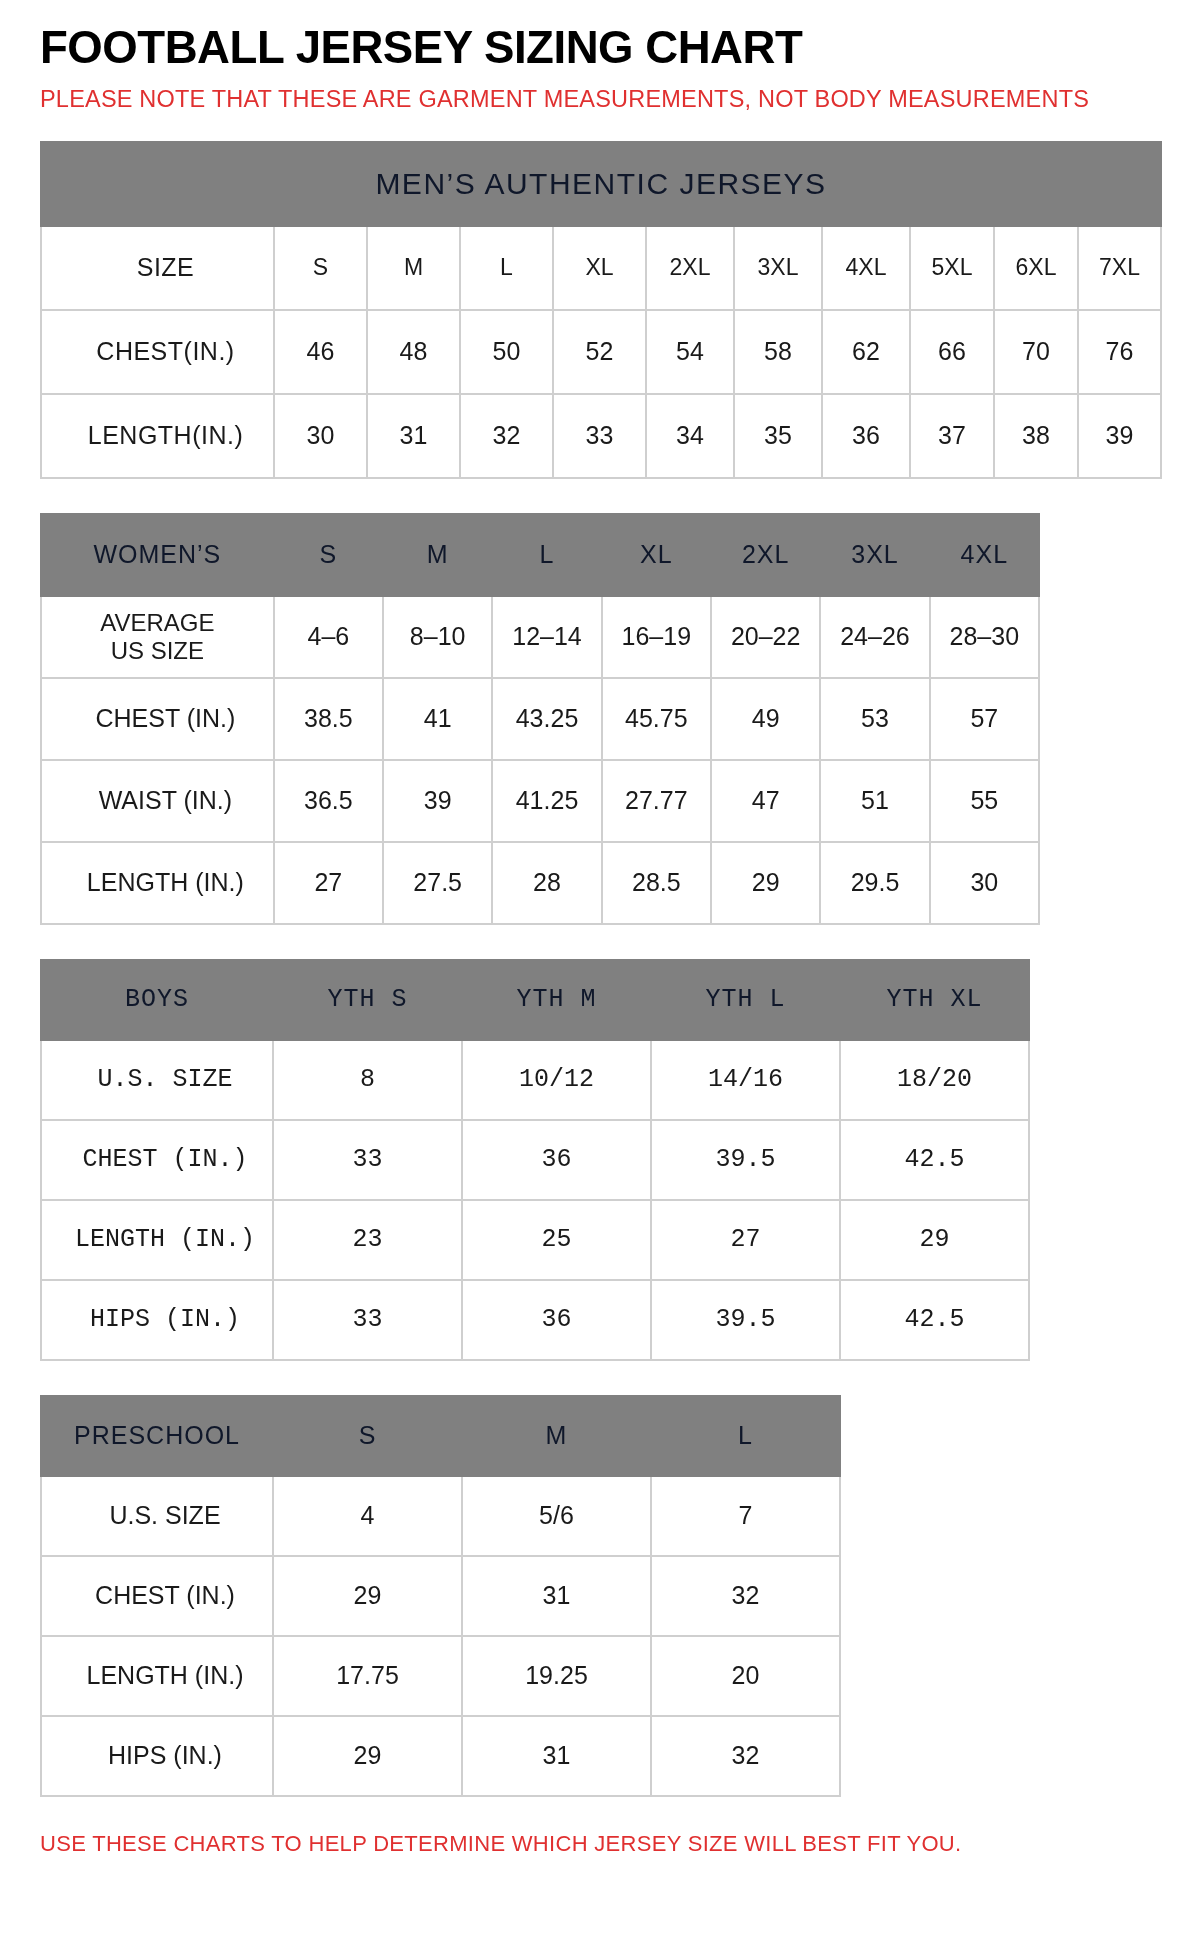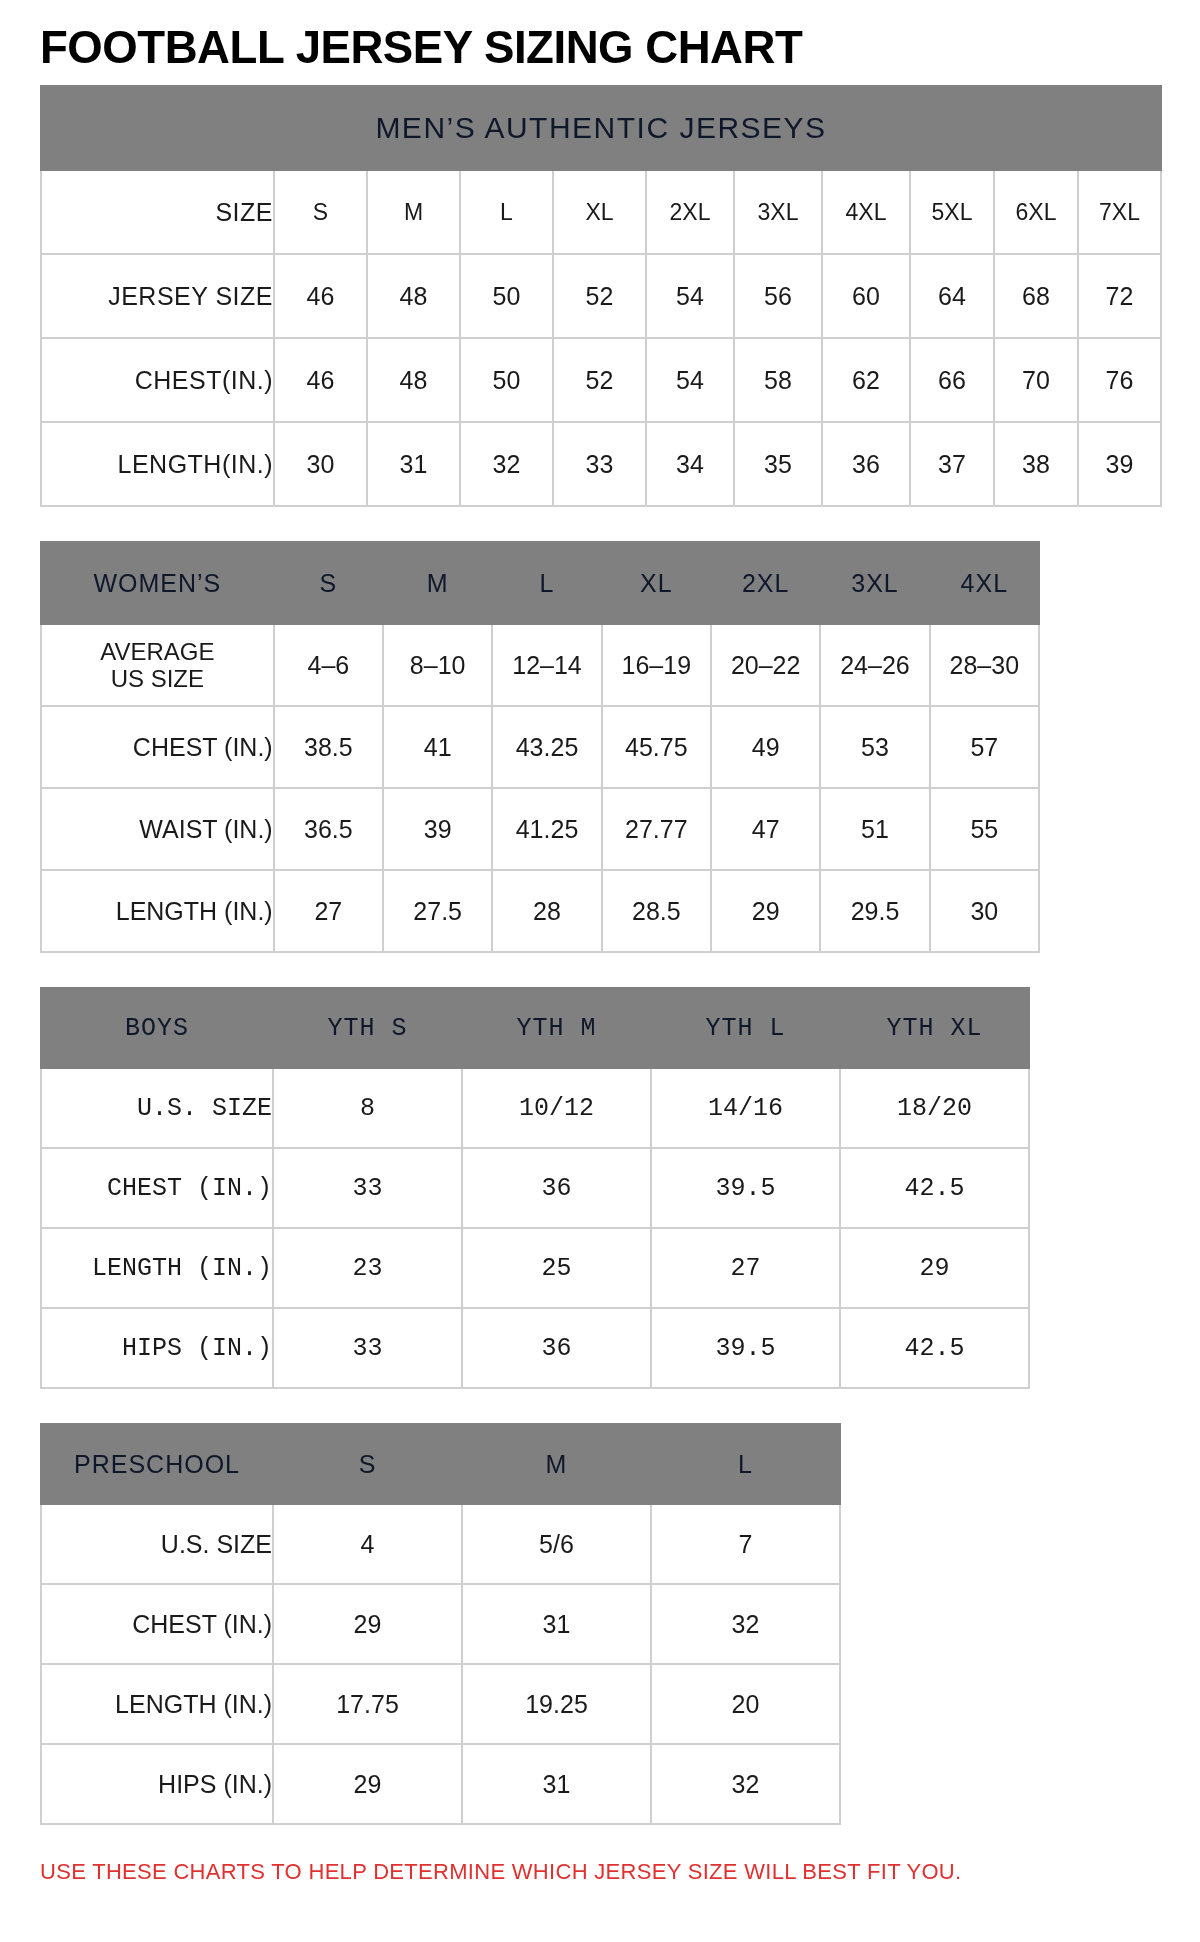--- a/index.html
+++ b/index.html
@@ -52,21 +52,21 @@
     font-weight: normal;
     color: #1a1a1a;
     padding: 0;
   }
   .band {
     background: #808080;
     color: #0f172a;
     border: 2px solid #808080;
   }
   .rowlabel {
-    text-align: right;
+    text-align: center;
     padding-left: 16px;
   }
   
   #mens-table {
     width: 1120px;
   }
   #mens-table .hdr-title {
     font-size: 30px;
     letter-spacing: 1.5px;
     height: 82px;
@@ -139,20 +139,21 @@
     padding-bottom: 20px;
   }
 </style>
 </head>
 <body>
 
 <div class="page">
 
   <h1 class="main-title">FOOTBALL JERSEY SIZING CHART</h1>
 
+  <p class="note">PLEASE NOTE THAT THESE ARE GARMENT MEASUREMENTS, NOT BODY MEASUREMENTS</p>
 
   <table id="mens-table">
     <colgroup>
       <col class="lab">
         <col class="c1">
         <col class="c2">
         <col class="c3">
         <col class="c4">
         <col class="c5">
       <col class="c6">
@@ -172,33 +173,20 @@
         <td class="sz">L</td>
         <td class="sz">XL</td>
         <td class="sz">2XL</td>
         <td class="sz">3XL</td>
         <td class="sz">4XL</td>
         <td class="sz">5XL</td>
         <td class="sz">6XL</td>
         <td class="sz">7XL</td>
       </tr>
       <tr>
-        <td class="rowlabel">JERSEY SIZE</td>
-        <td>46</td>
-        <td>48</td>
-        <td>50</td>
-        <td>52</td>
-        <td>54</td>
-        <td>56</td>
-        <td>60</td>
-        <td>64</td>
-        <td>68</td>
-        <td>72</td>
-      </tr>
-      <tr>
         <td class="rowlabel">CHEST(IN.)</td>
         <td>46</td>
         <td>48</td>
         <td>50</td>
         <td>52</td>
         <td>54</td>
         <td>58</td>
         <td>62</td>
         <td>66</td>
         <td>70</td>

